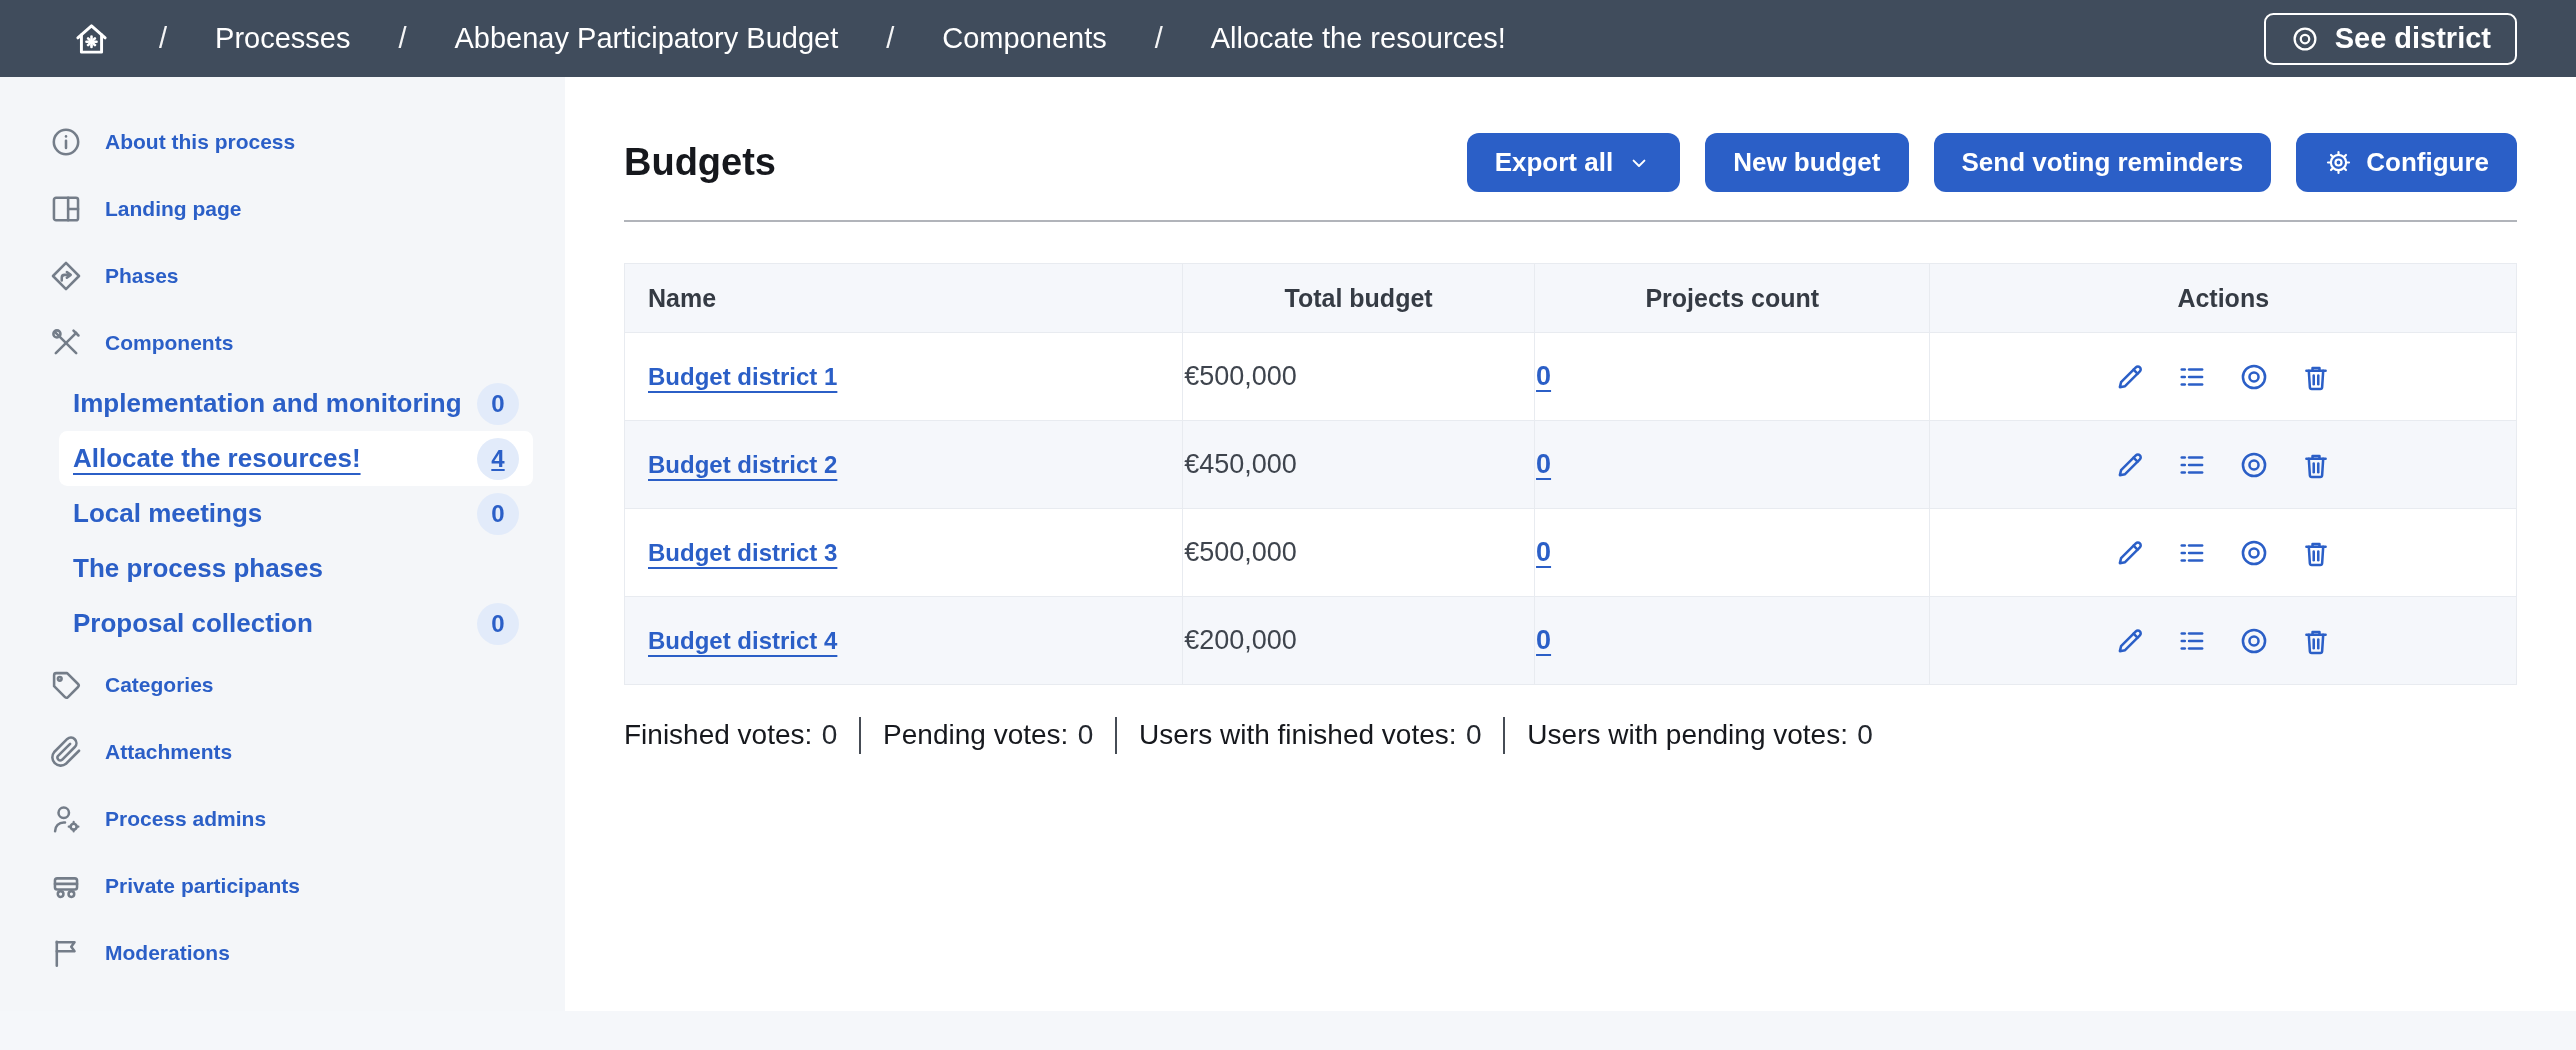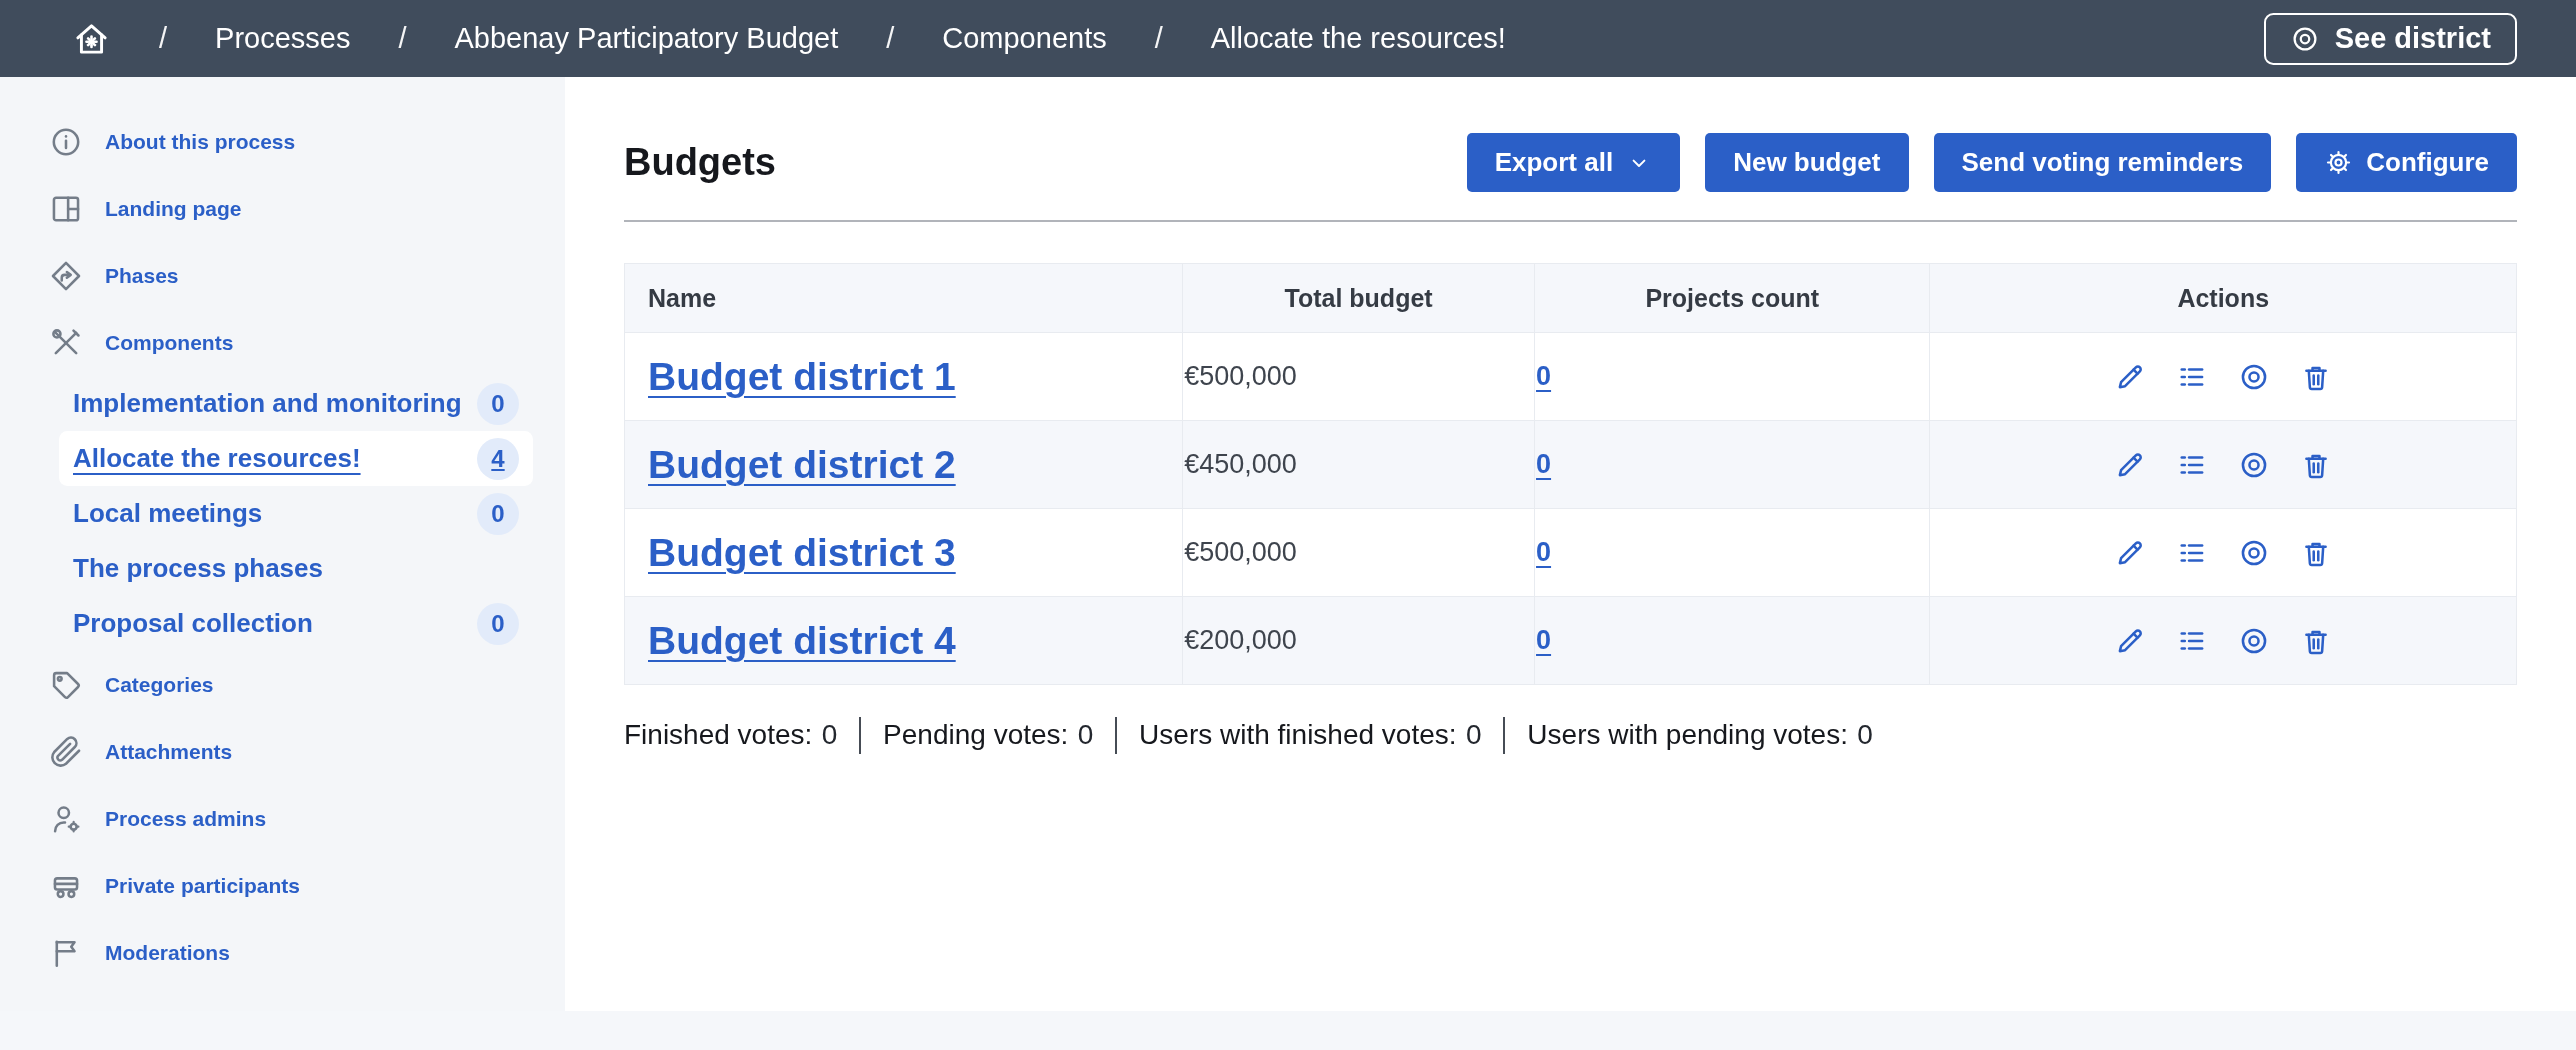--- a/index.html
+++ b/index.html
@@ -36,35 +36,35 @@
   .sub-item.selected .side-label{font-weight:700;text-decoration:underline;text-decoration-thickness:2.3px;text-underline-offset:5.6px;}
   .badge{min-width:42px;height:42px;border-radius:50%;background:#e2ebfa;color:#2b5fc7;
          font-size:24px;font-weight:700;display:flex;align-items:center;justify-content:center;flex:0 0 42px;}
   .sub-item.selected .badge{text-decoration:underline;}
 
   
   .content{flex:1;background:#fff;padding:56px 59px 0 59px;box-sizing:border-box;min-width:0;}
   .content-head{display:flex;align-items:center;justify-content:space-between;}
   .page-title{font-size:38px;font-weight:700;color:#16181d;margin:0;}
   .toolbar{display:flex;gap:25px;}
-  .btn{background:#2b5fc7;color:#fff;border:none;border-radius:5px;height:59px;padding:0 28px;
+  .btn{background:#2b5fc7;color:#fff;border:none;border-radius:12px;height:59px;padding:0 28px;
        font-size:26px;font-weight:700;font-family:inherit;display:flex;align-items:center;gap:13px;
        white-space:nowrap;cursor:pointer;}
   .btn .icon{stroke:#fff;width:26px;height:26px;}
   .divider{border:none;border-top:2.8px solid #b1b4ba;margin:28px 0 0 0;}
 
   table.budget-table{width:100%;border-collapse:collapse;margin-top:41px;
                      border:0.9px solid #e2e6ec;font-size:27px;color:#3e444d;}
   .budget-table th{height:66px;background:#f5f7fb;font-size:25px;font-weight:600;color:#353b44;
                    border:0.9px solid #e8ebf0;text-align:center;}
   .budget-table td{height:85px;border:0.9px solid #e8ebf0;text-align:left;}
   .budget-table tr.stripe td{background:#f5f7fb;}
   .budget-table th.col-name,.budget-table td.col-name{text-align:left;padding-left:23px;}
   .col-name{width:29.5%;} .col-budget{width:18.6%;} .col-count{width:20.9%;} .col-actions{width:31%;}
-  .name-link{color:#2b5fc7;font-size:39px;font-weight:700;text-decoration:underline;
+  .name-link{color:#2b5fc7;font-size:24px;font-weight:700;text-decoration:underline;
              text-decoration-thickness:2.3px;text-underline-offset:5.6px;cursor:pointer;}
   .count-link{color:#2b5fc7;font-weight:700;text-decoration:underline;text-decoration-thickness:1.9px;
               text-underline-offset:4.6px;cursor:pointer;}
   .row-actions{display:flex;justify-content:center;align-items:center;gap:30px;}
   .action-btn{display:flex;cursor:pointer;}
   .action-btn .icon{width:32px;height:32px;stroke:#2b5fc7;stroke-width:1.9;}
 
   .stats{display:flex;align-items:center;margin-top:31.5px;font-size:28px;color:#16181d;}
   .stats b{font-weight:400;margin-right:9.3px;white-space:nowrap;}
   .stats .val{font-weight:400;color:#23272e;}

